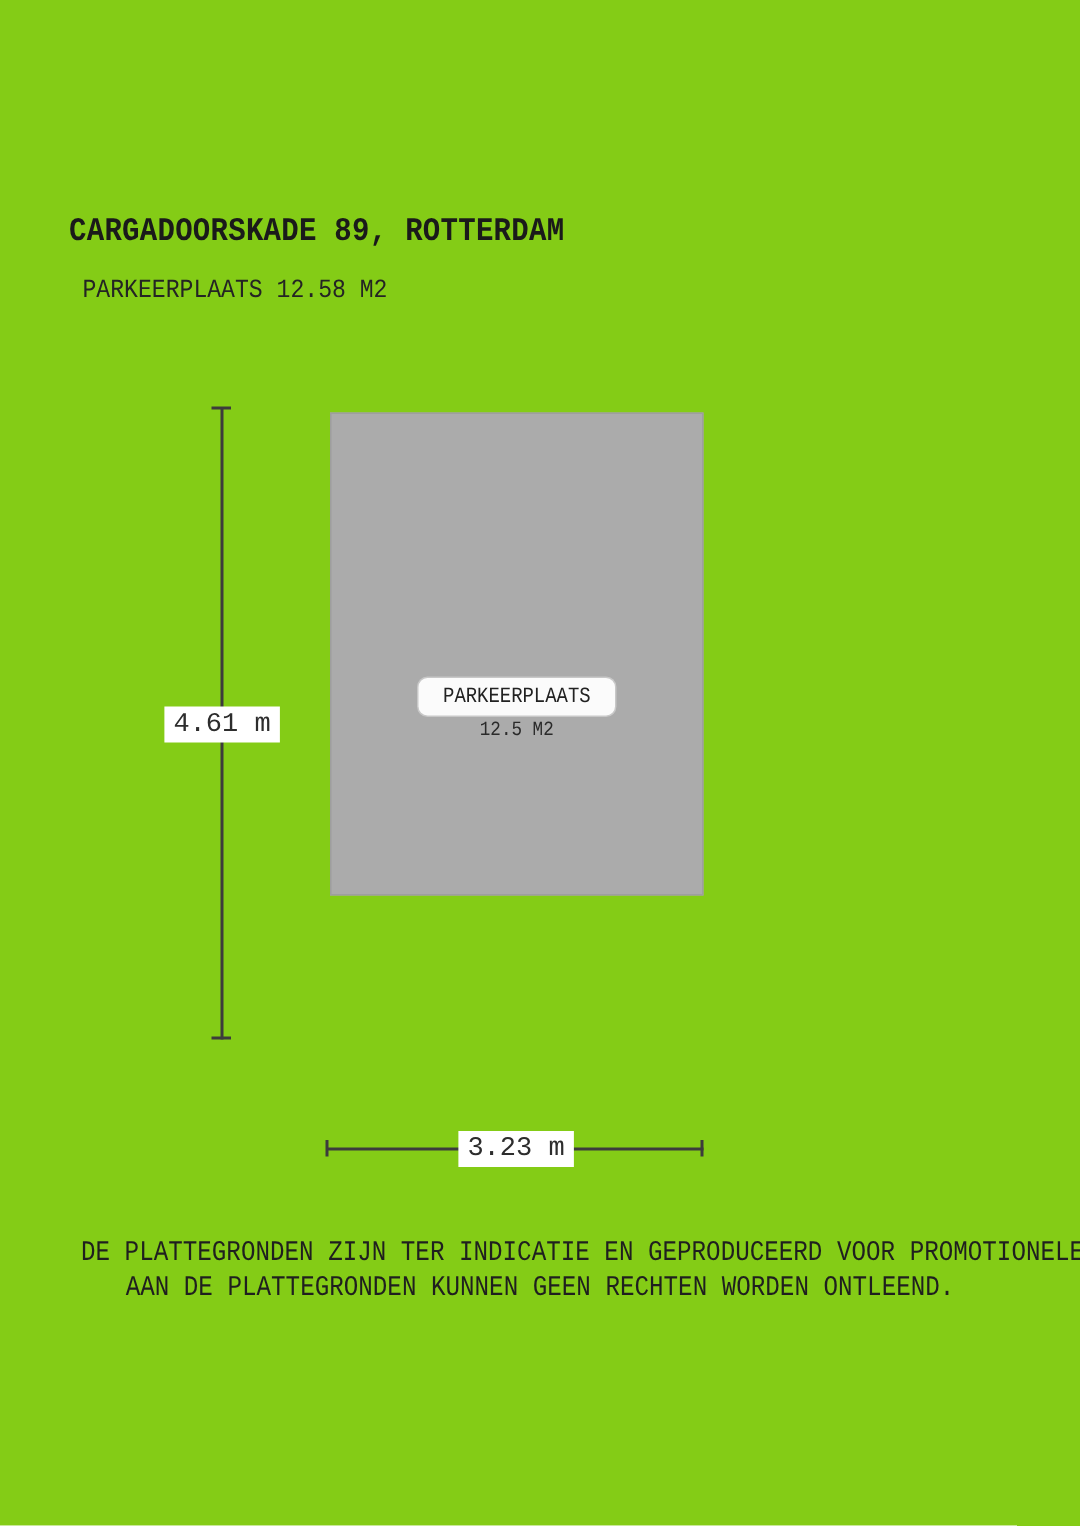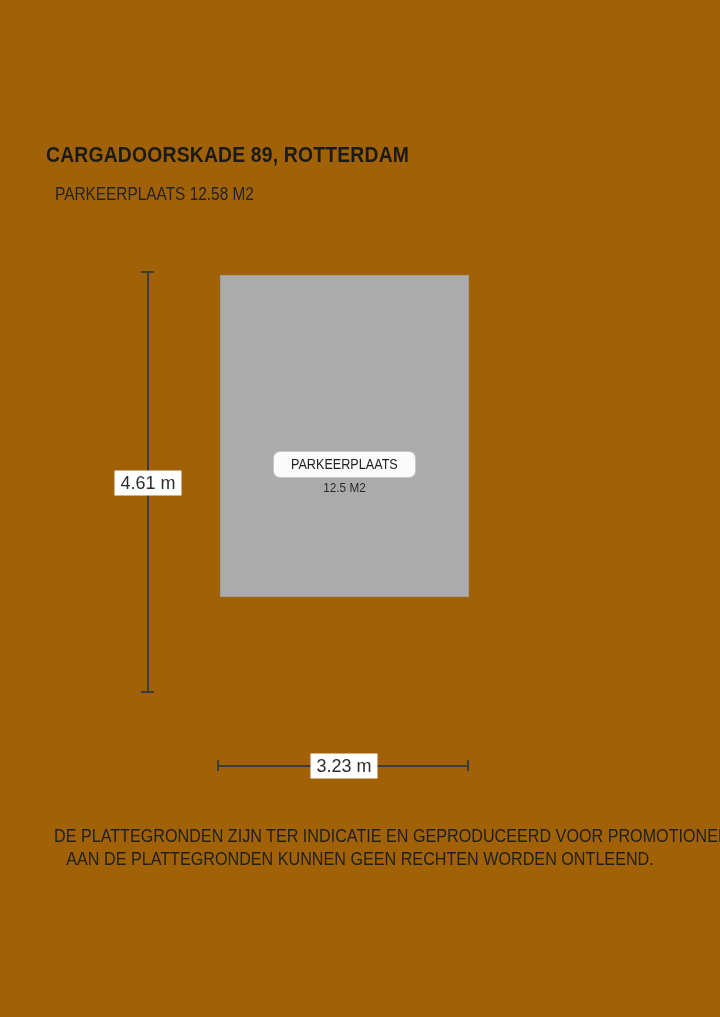--- a/index.html
+++ b/index.html
@@ -1,22 +1,22 @@
 <!DOCTYPE html>
 <html style="--room-fill: #ababab; --room-border: #9e9e9e; --dim-line: #3c3c3c; --pill-bg: #fbfbfb;"><head>
 <meta charset="utf-8">
 <style>
   * { margin: 0; padding: 0; box-sizing: border-box; }
   html, body { background: #ffffff; }
   .page {
     position: relative;
     width: 720px;
     height: 1017px;
-    background: #a16207;
-    font-family: Liberation Sans, sans-serif;
+    background: #84cc16;
+    font-family: Liberation Mono, monospace;
     color: #1c1c1c;
     overflow: hidden;
   }
   .title {
     position: absolute;
     left: 46px;
     top: 142px;
     font-size: 22px;
     font-weight: bold;
     letter-spacing: 0.2px;

